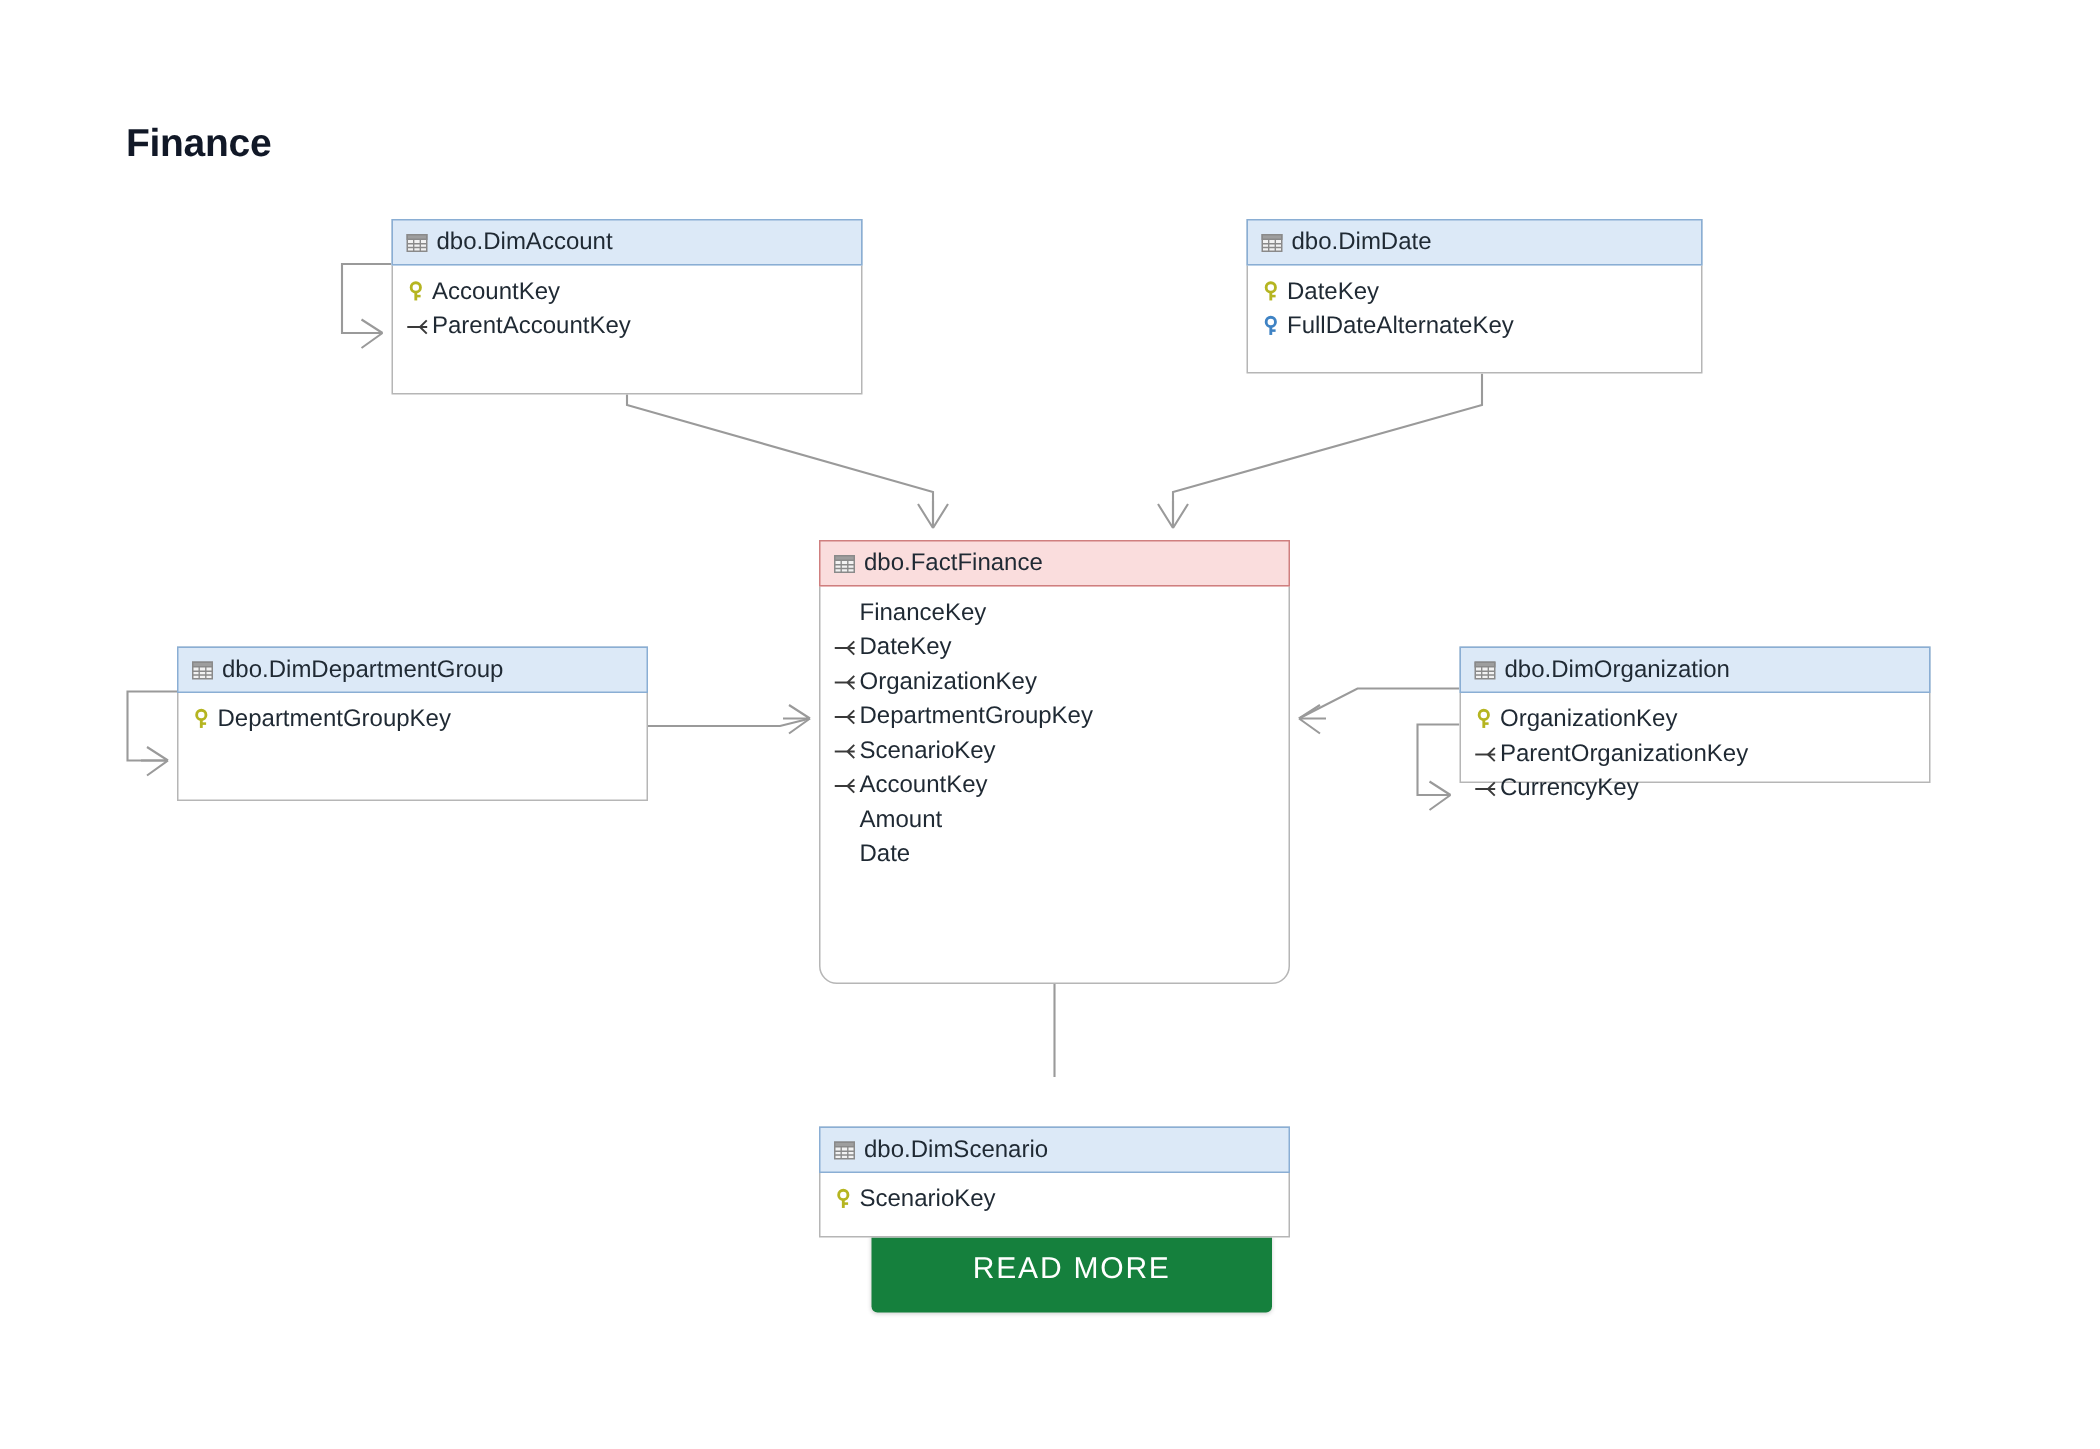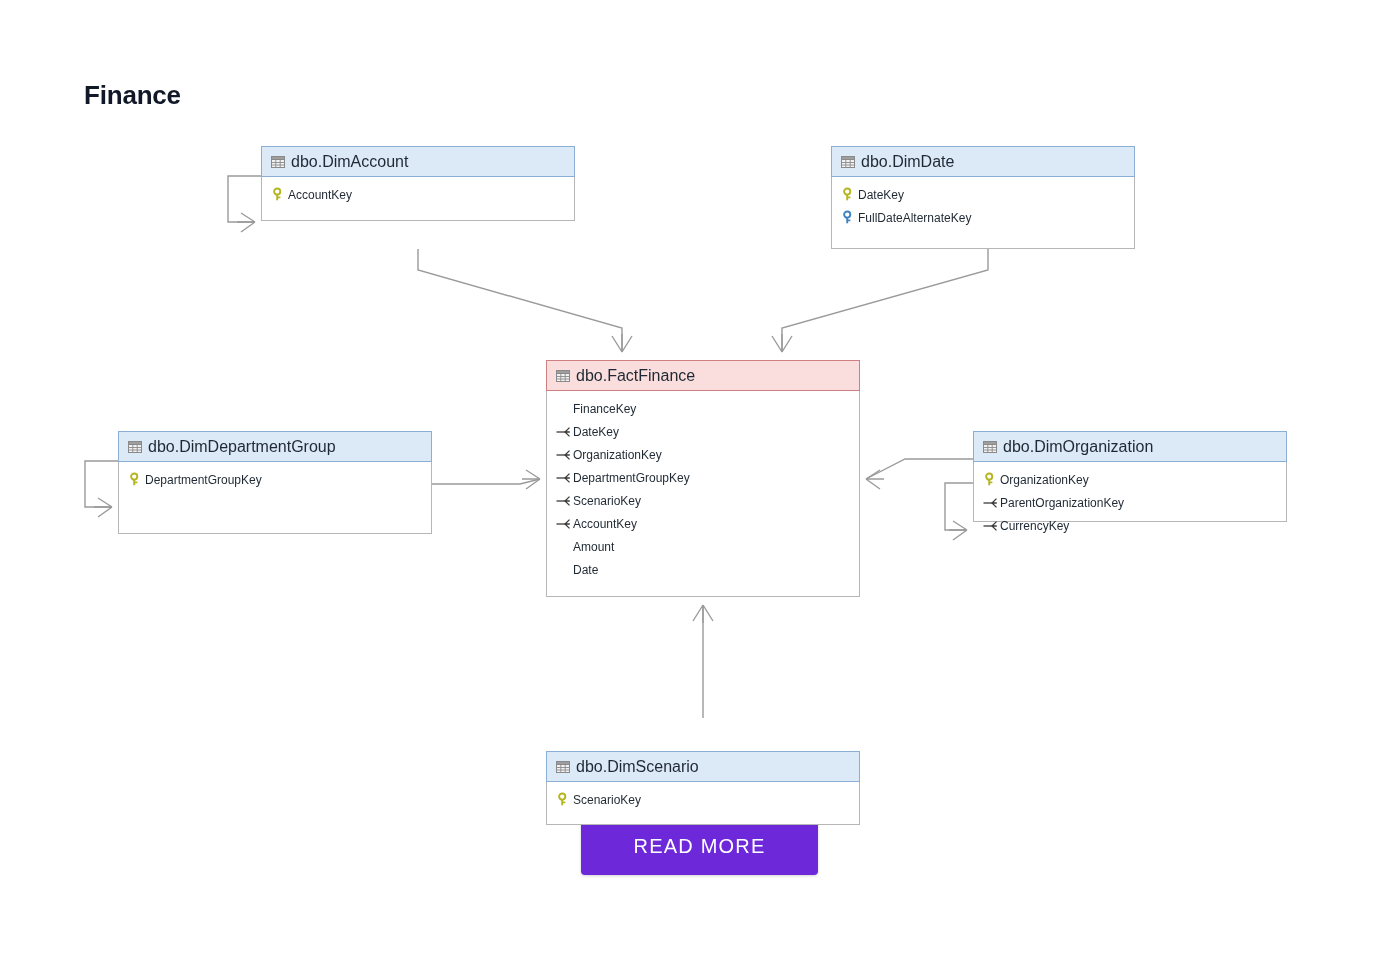--- a/index.html
+++ b/index.html
@@ -77,21 +77,21 @@
 
   .entity-body {
     padding: 7px 0 10px 0;
   }
 
   .field-row {
     display: flex;
     align-items: center;
     height: 23px;
     padding-left: 8px;
-    font-size: 12px;
+    font-size: 16px;
     color: #1f2933;
     white-space: nowrap;
   }
 
   .field-icon {
     width: 17px;
     min-width: 17px;
     height: 16px;
     display: inline-flex;
     align-items: center;
@@ -103,23 +103,23 @@
 
   
   .tbl-ico { width: 14px; height: 14px; display: block; }
 
   svg { display: block; overflow: visible; }
 
   #read-more-button {
     position: absolute;
     left: 581px;
     top: 818px;
-    width: 237px;
+    width: 267px;
     height: 57px;
-    background: #6d28d9;
+    background: #15803d;
     border: none;
     border-radius: 4px;
     color: #ffffff;
     font-family: "Liberation Sans", sans-serif;
     font-size: 20px;
     letter-spacing: 1.2px;
     cursor: pointer;
     box-shadow: 0 1px 3px rgba(0,0,0,0.18);
   }
 </style>
@@ -169,21 +169,21 @@
       </g>
 
       <g>
         <path d="M973 483 L945 483 L945 530 L967 530"></path>
         <path d="M967 530 L953 521 M967 530 L949 530 M967 530 L953 540"></path>
       </g>
 
     </g>
   </svg>
 
-  <div class="entity" style="left:261px; top:146px; width:314px; height:75px;">
+  <div class="entity" style="left:261px; top:146px; width:314px; height:117px;">
     <div class="entity-header">
       <span class="field-icon">
         <svg class="tbl-ico" viewBox="0 0 14 14">
           <rect x="0.5" y="1.5" width="13" height="11" fill="#f2f2f2" stroke="#8a8a8a"></rect>
           <rect x="0.5" y="1.5" width="13" height="3" fill="#9e9e9e" stroke="#8a8a8a"></rect>
           <path d="M4.8 4.5 V12.5 M9.2 4.5 V12.5 M0.5 7.5 H13.5 M0.5 10 H13.5" stroke="#8a8a8a" stroke-width="0.9"></path>
         </svg>
       </span>
       <span>dbo.DimAccount</span>
     </div>
@@ -191,20 +191,29 @@
       <div class="field-row">
         <span class="field-icon">
           <svg width="11" height="13" viewBox="0 0 11 13">
             <circle cx="4.2" cy="3.6" r="3.1" fill="none" stroke="#b5b521" stroke-width="1.9"></circle>
             <path d="M4.2 6.4 V12.3" stroke="#b5b521" stroke-width="1.9"></path>
             <path d="M4.2 9.4 H7.4" stroke="#b5b521" stroke-width="1.7"></path>
           </svg>
         </span>
         <span class="field-label">AccountKey</span>
       </div>
+      <div class="field-row">
+        <span class="field-icon">
+          <svg width="15" height="12" viewBox="0 0 15 12">
+            <path d="M0.5 6 H9" stroke="#3a3a3a" stroke-width="1.3"></path>
+            <path d="M13.5 1.6 L9 6 L13.5 10.4 M9 6 H13.8" stroke="#3a3a3a" stroke-width="1.3" fill="none"></path>
+          </svg>
+        </span>
+        <span class="field-label">ParentAccountKey</span>
+      </div>
     </div>
   </div>
 
   <div class="entity" style="left:831px; top:146px; width:304px; height:103px;">
     <div class="entity-header">
       <span class="field-icon">
         <svg class="tbl-ico" viewBox="0 0 14 14">
           <rect x="0.5" y="1.5" width="13" height="11" fill="#f2f2f2" stroke="#8a8a8a"></rect>
           <rect x="0.5" y="1.5" width="13" height="3" fill="#9e9e9e" stroke="#8a8a8a"></rect>
           <path d="M4.8 4.5 V12.5 M9.2 4.5 V12.5 M0.5 7.5 H13.5 M0.5 10 H13.5" stroke="#8a8a8a" stroke-width="0.9"></path>
@@ -229,21 +238,21 @@
             <circle cx="4.2" cy="3.6" r="3.1" fill="none" stroke="#3f83c4" stroke-width="1.9"></circle>
             <path d="M4.2 6.4 V12.3" stroke="#3f83c4" stroke-width="1.9"></path>
             <path d="M4.2 9.4 H7.4" stroke="#3f83c4" stroke-width="1.7"></path>
           </svg>
         </span>
         <span class="field-label">FullDateAlternateKey</span>
       </div>
     </div>
   </div>
 
-  <div class="entity fact" style="left:546px; top:360px; width:314px; height:237px;">
+  <div class="entity fact" style="left:546px; top:360px; width:314px; height:296px;border-radius:12px;">
     <div class="entity-header">
       <span class="field-icon">
         <svg class="tbl-ico" viewBox="0 0 14 14">
           <rect x="0.5" y="1.5" width="13" height="11" fill="#f2f2f2" stroke="#8a8a8a"></rect>
           <rect x="0.5" y="1.5" width="13" height="3" fill="#9e9e9e" stroke="#8a8a8a"></rect>
           <path d="M4.8 4.5 V12.5 M9.2 4.5 V12.5 M0.5 7.5 H13.5 M0.5 10 H13.5" stroke="#8a8a8a" stroke-width="0.9"></path>
         </svg>
       </span>
       <span>dbo.FactFinance</span>
     </div>

